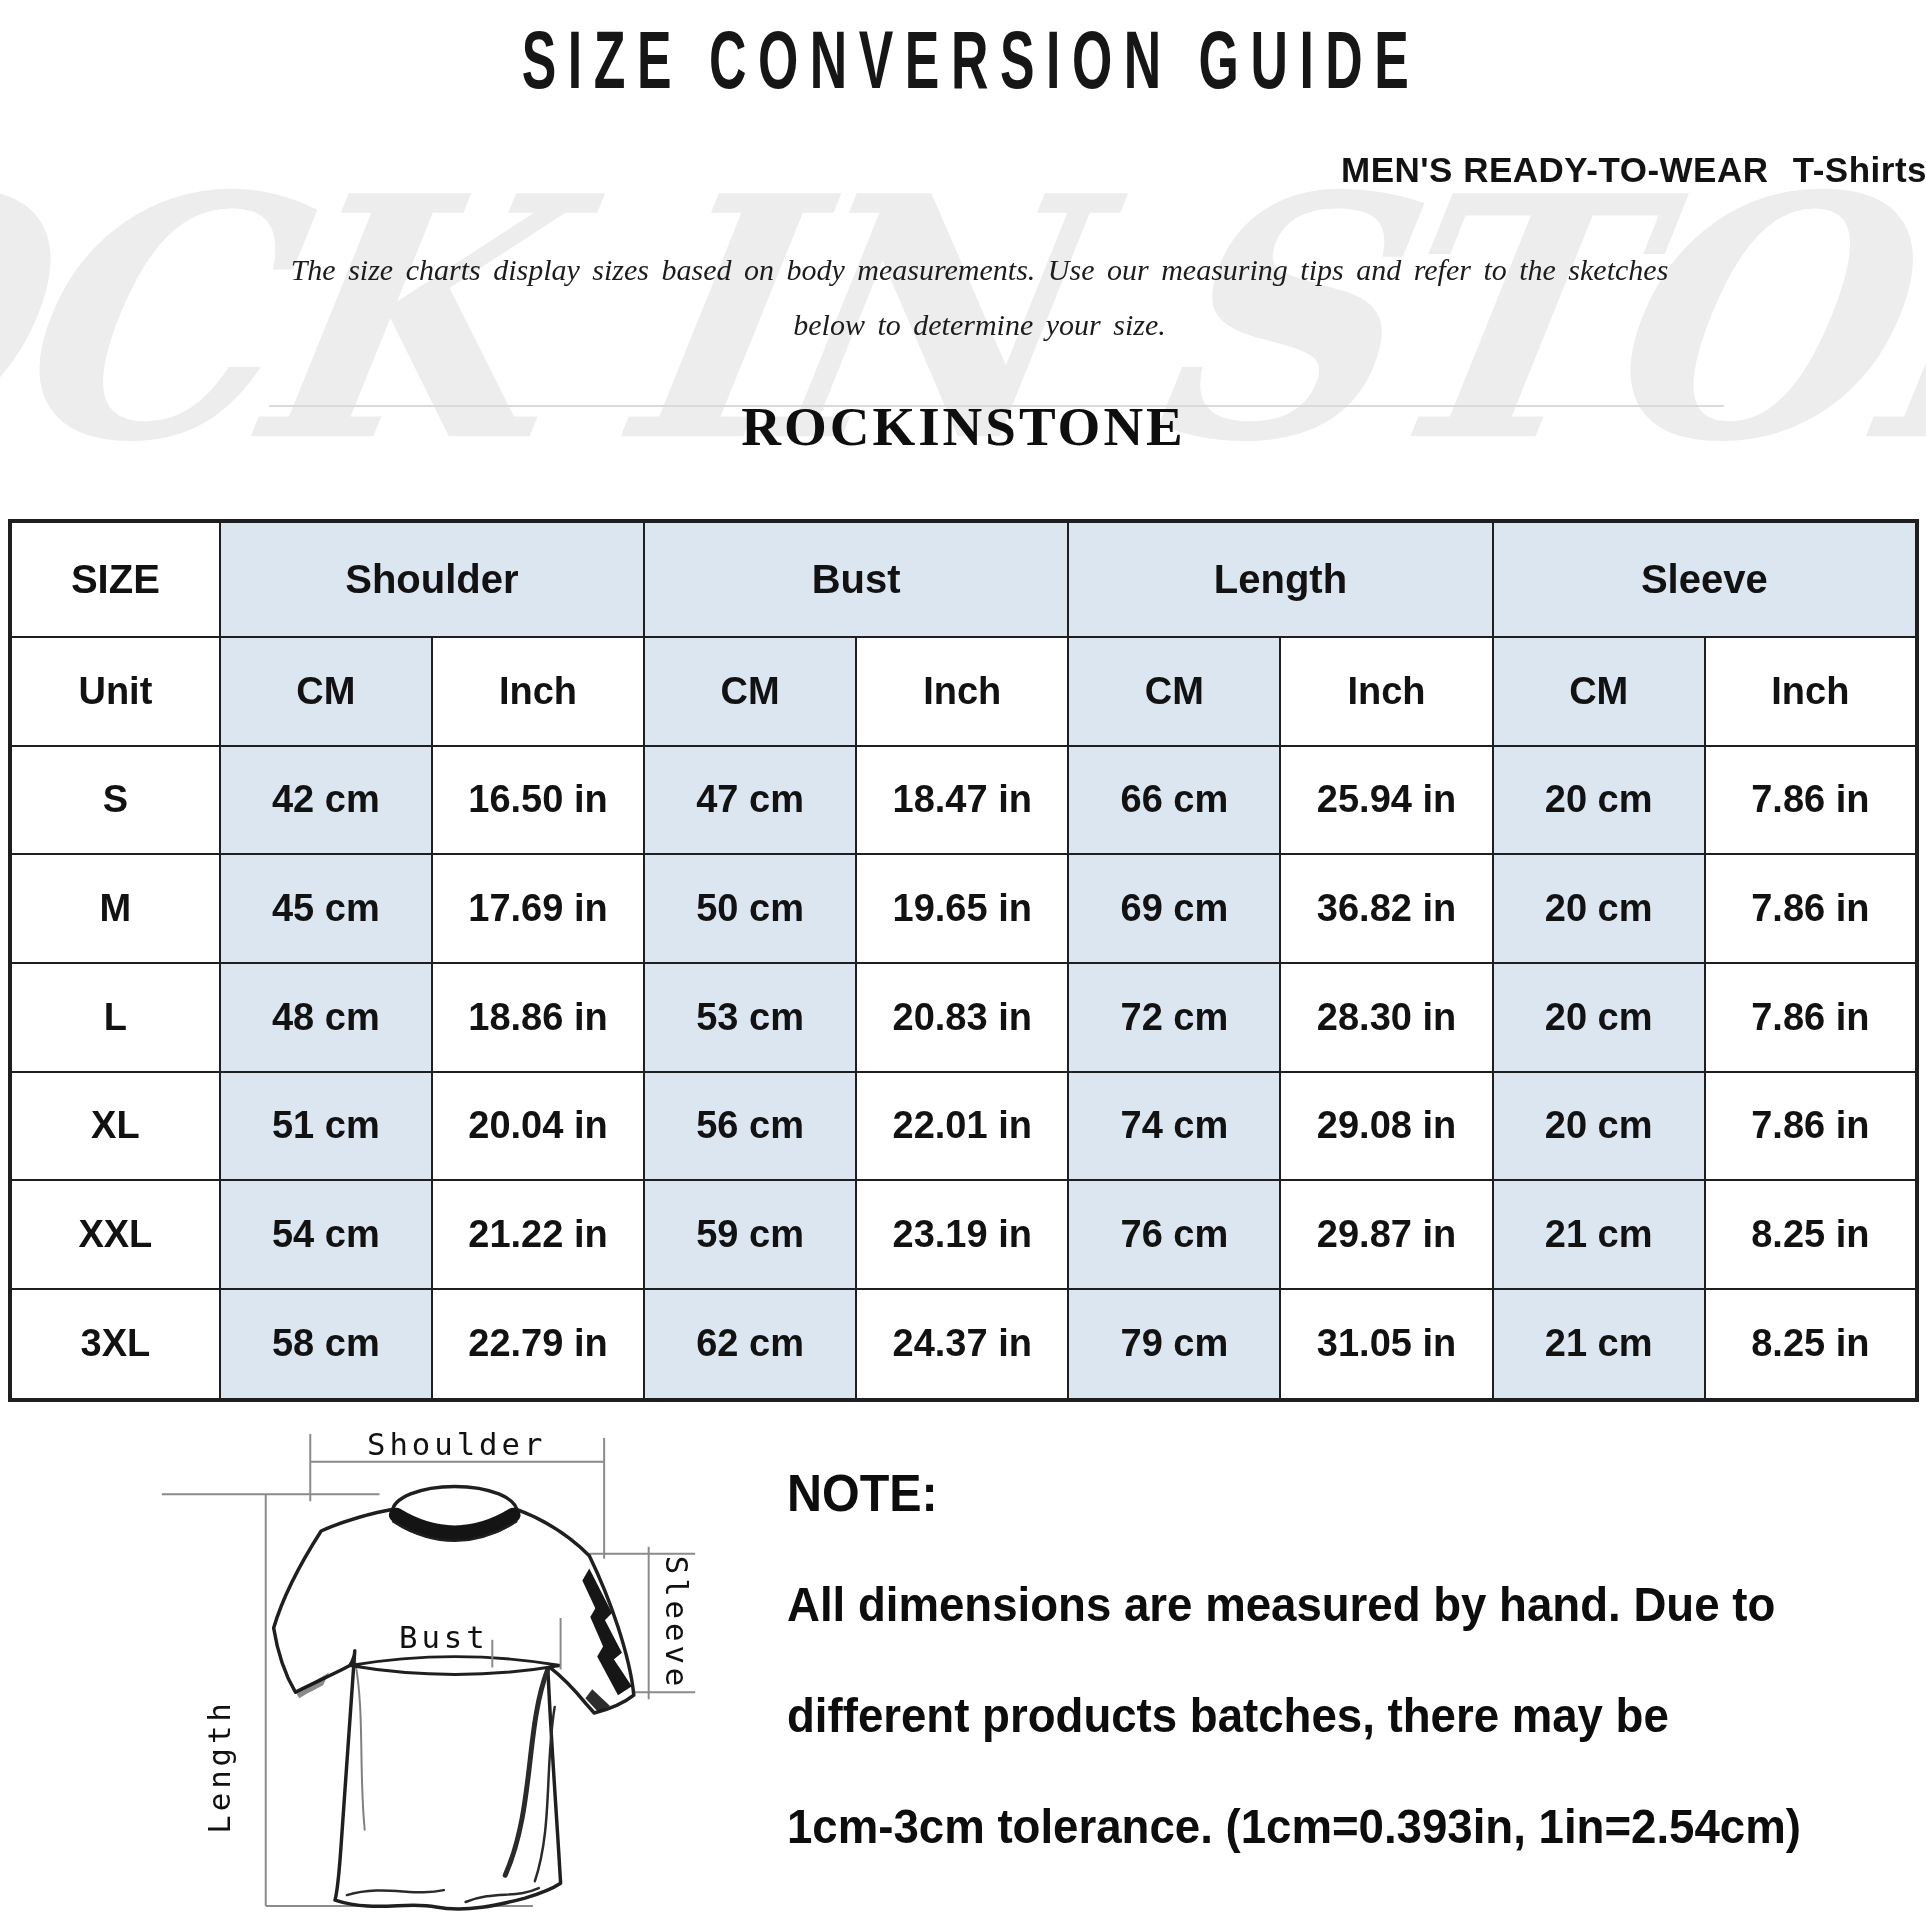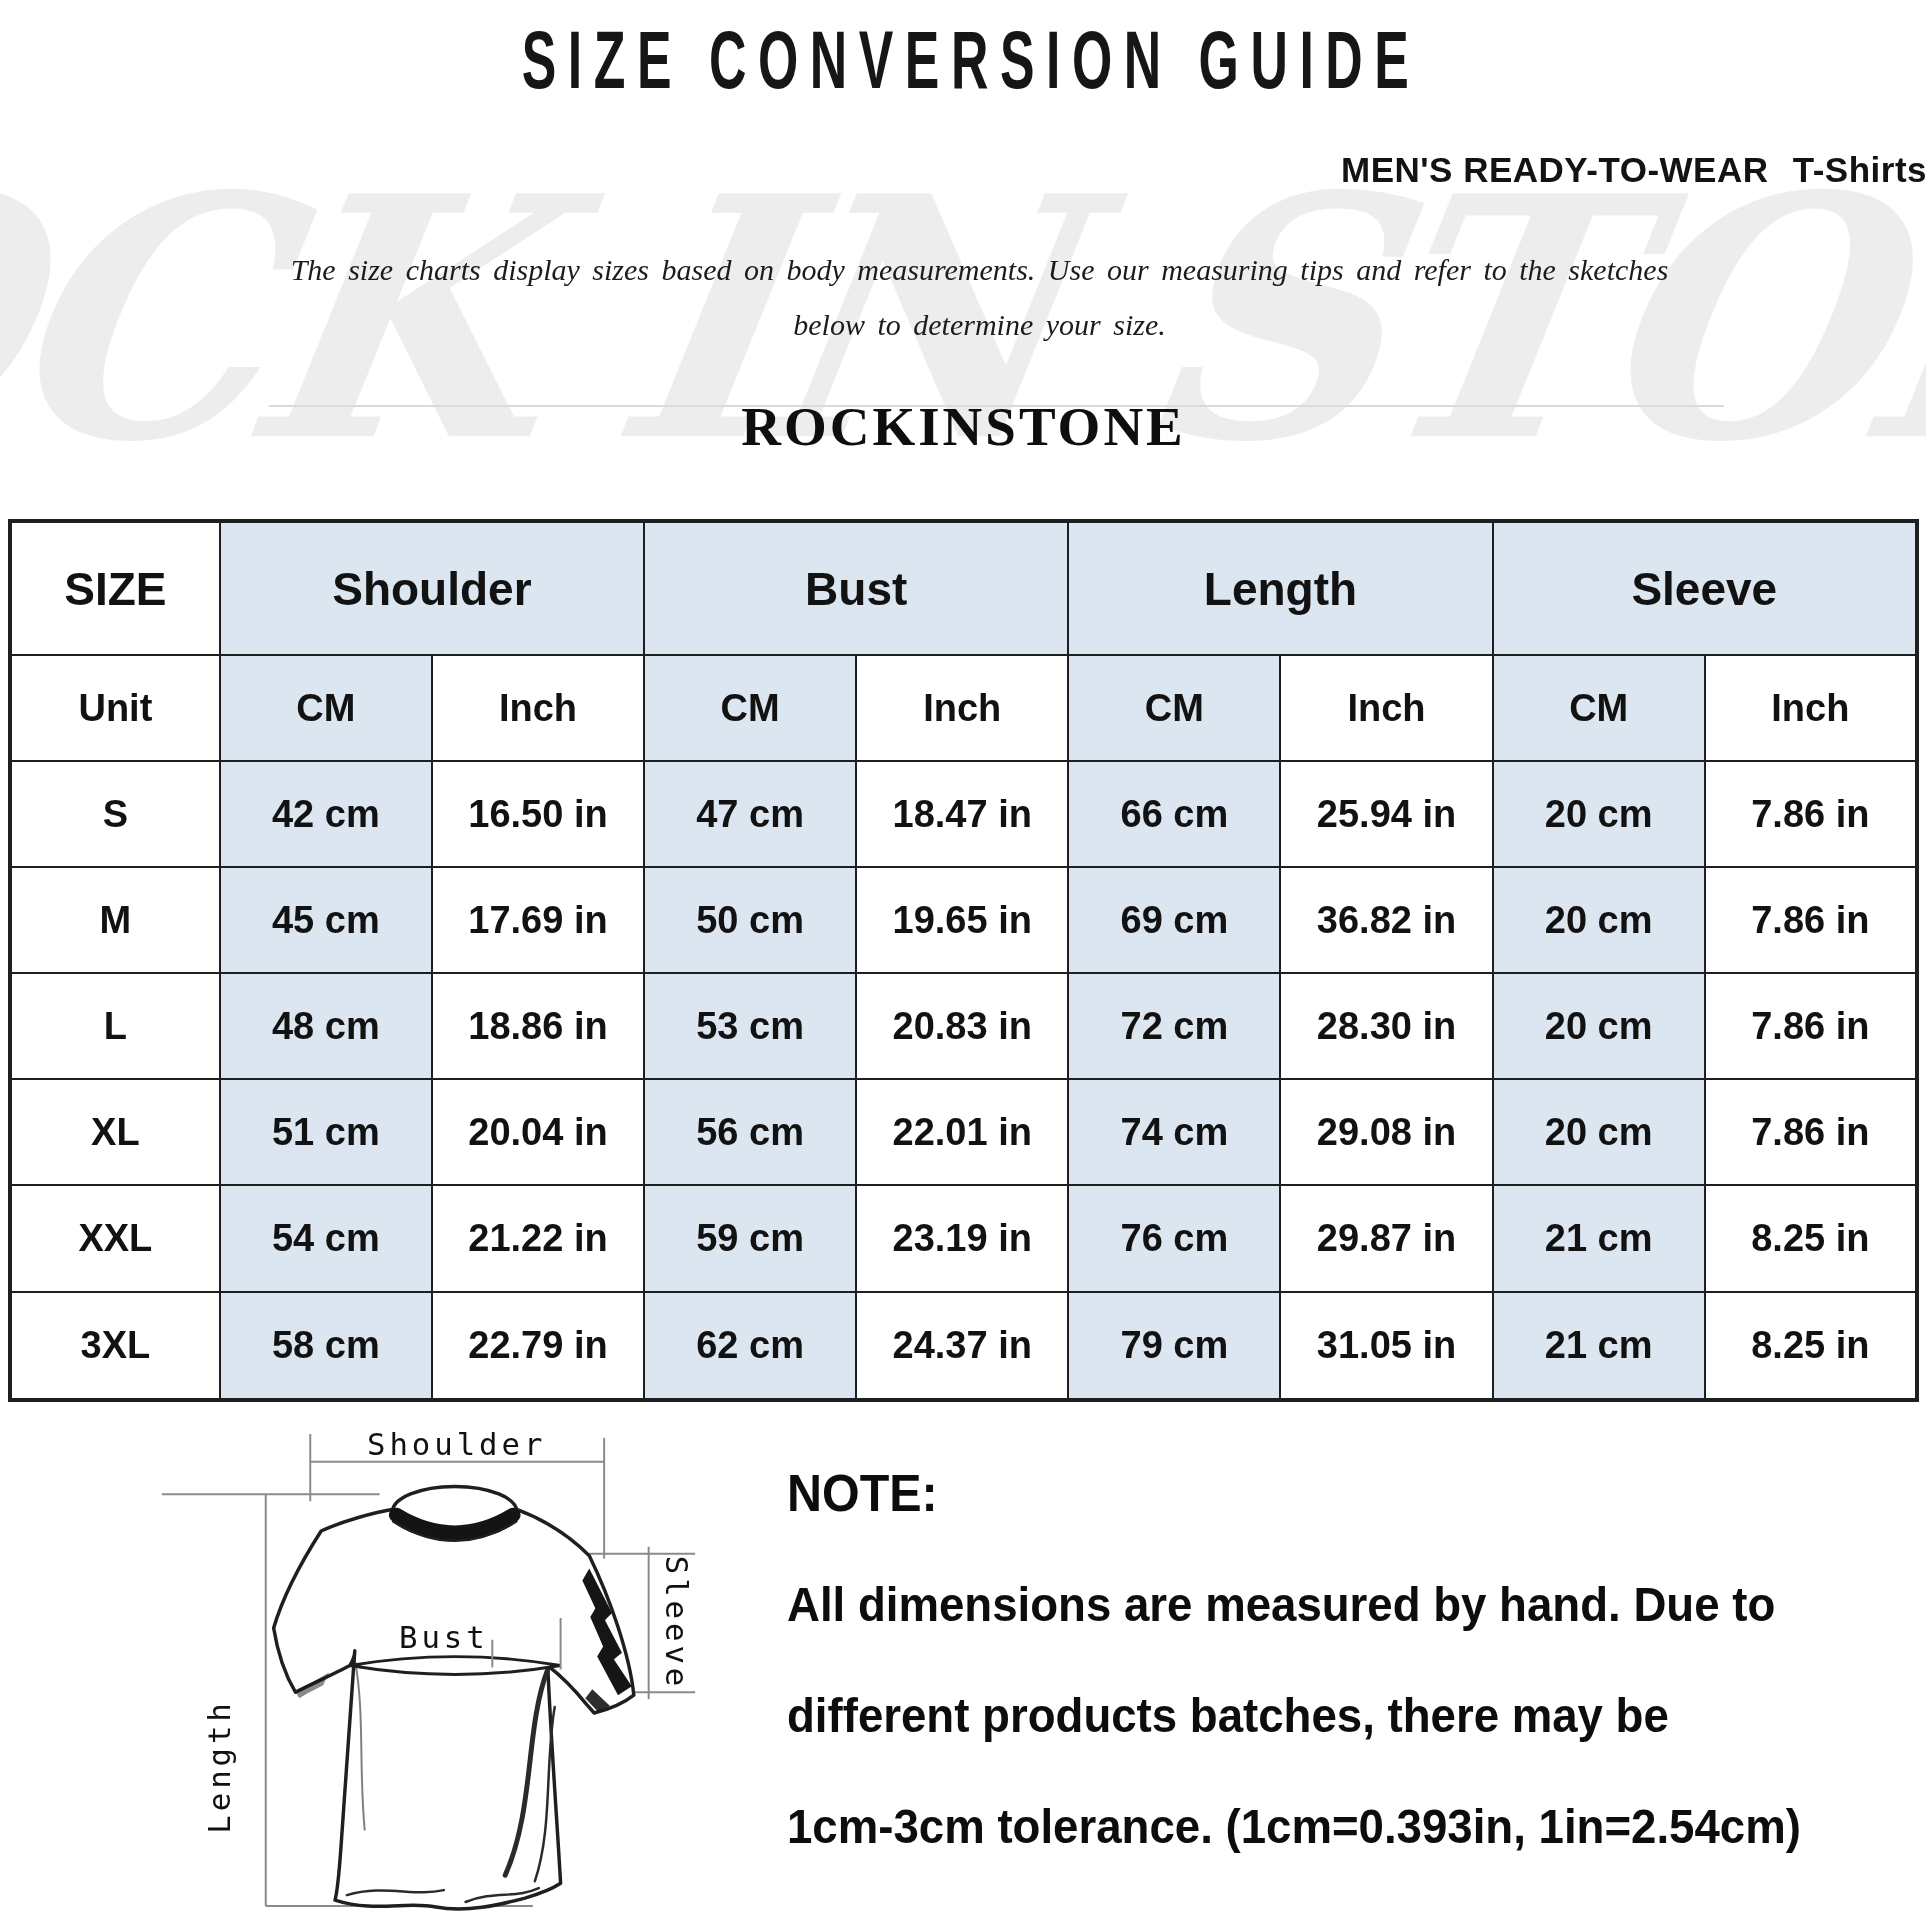--- a/index.html
+++ b/index.html
@@ -27,21 +27,21 @@
                 font-family:"Liberation Serif", serif; font-size:55px; font-weight:700;
                 letter-spacing:3px; color:#0e0e0e; }
 
   
   table.size-table { position:absolute; top:519px; left:8px; width:1911px; height:883px; z-index:3;
                      border-collapse:collapse; table-layout:fixed; background:#fff;
                      border:4px solid #1f1f1f; }
   .size-table th, .size-table td { border:2px solid #1f1f1f; text-align:center;
                      vertical-align:middle; font-weight:700; color:#121212;
                      font-size:38px; background:#ffffff; }
-  .size-table th { font-size:46px; }
+  .size-table th { font-size:40px; }
   .size-table .b { background:#dce6f1; }
 
   
   .note { position:absolute; left:787px; top:1438px; width:1109px; z-index:2; color:#0d0d0d; }
   .note div { line-height:111px; white-space:nowrap; font-weight:700;
               transform:scaleX(0.95); transform-origin:left center; }
   .note .note-heading { font-size:51px; }
   .note .note-line { font-size:48px; }
 
   

